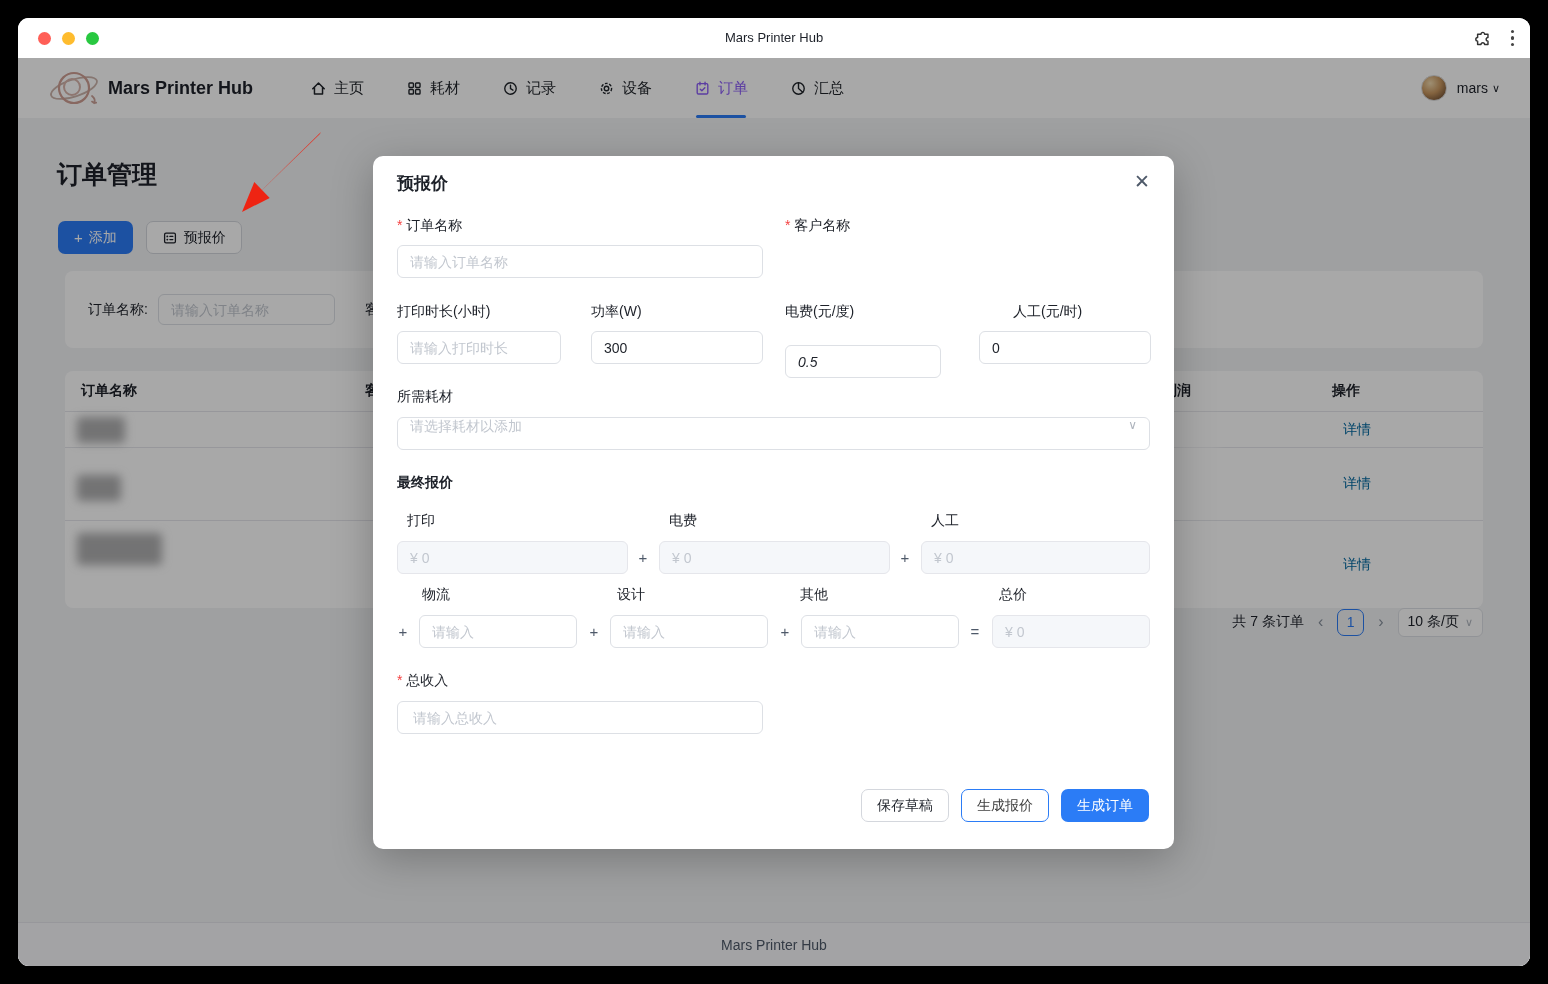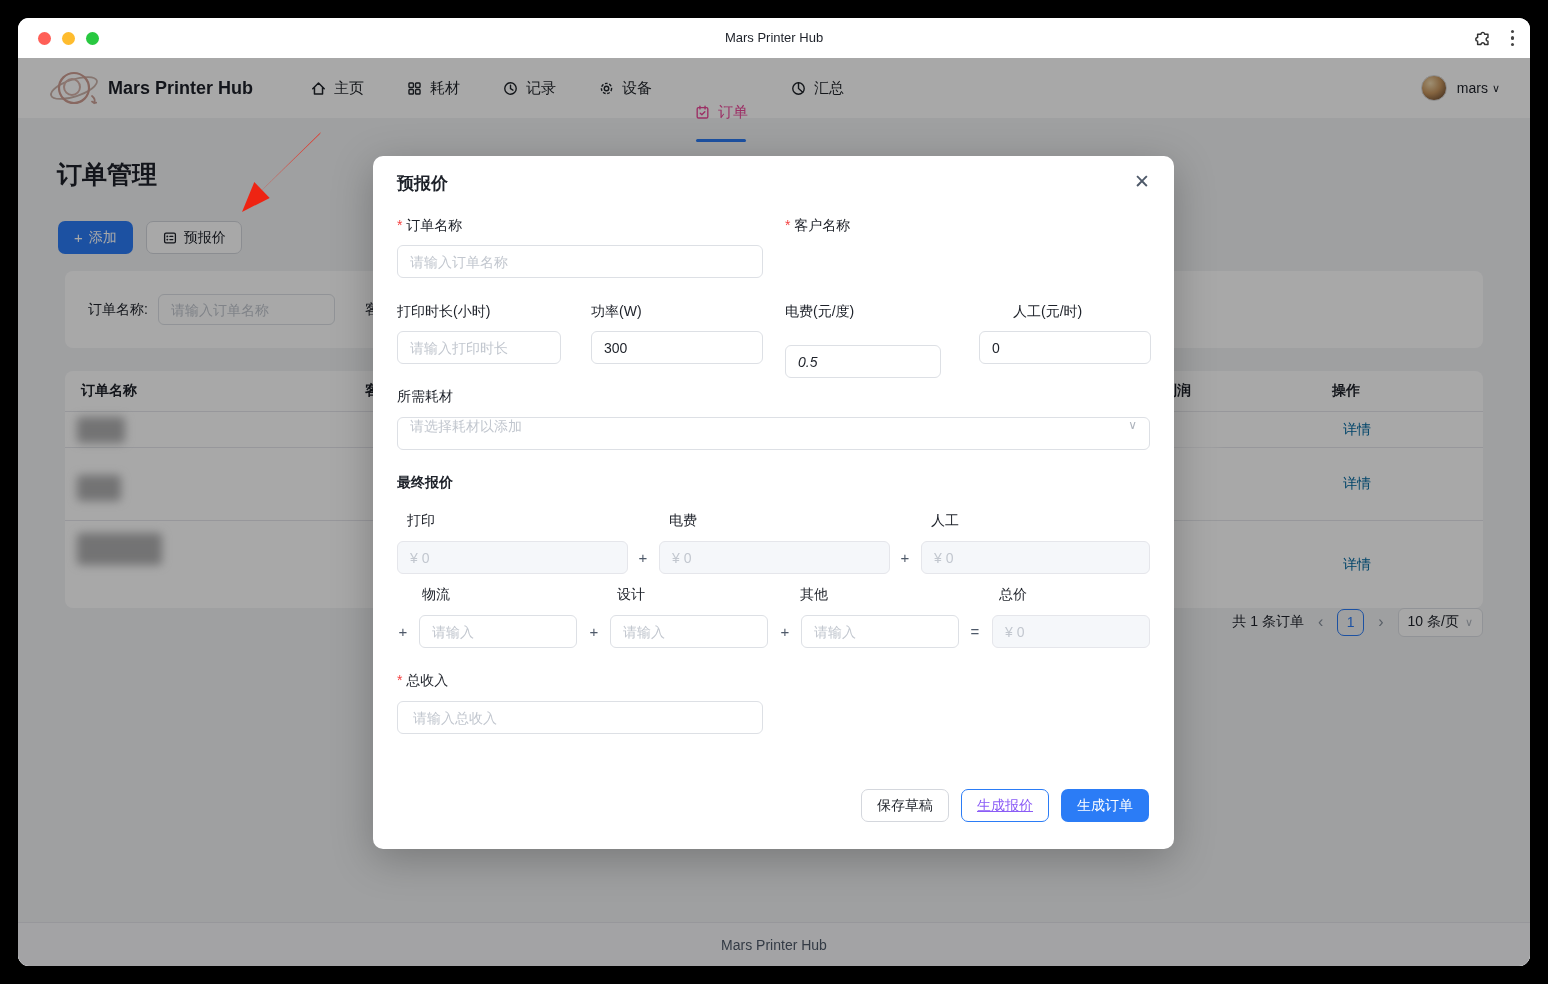--- a/index.html
+++ b/index.html
@@ -16,21 +16,21 @@
   .dots { display:flex; flex-direction:column; gap:3px; }
   .dots i { width:3.5px; height:3.5px; border-radius:50%; background:#444; display:block; }
 
   
   .page { position:relative; width:1512px; height:908px; background:#f2f3f5; overflow:hidden; }
 
   .navbar { position:absolute; top:0; left:0; right:0; height:60px; background:#fff; display:flex; align-items:center; padding:0 30px; }
   .brand-text { font-size:18px; font-weight:700; color:#1d2129; margin-left:8px; }
   .nav-items { display:flex; height:60px; margin-left:36px; }
   .nav-item { position:relative; display:flex; align-items:center; gap:7px; height:60px; padding:0 21px; font-size:15px; color:#1f2329; cursor:pointer; }
-  .nav-item.active { color:#ec4899;margin-top:24px; }
+  .nav-item.active { color:#8b5cf6; }
   .nav-item.active::after { content:""; position:absolute; left:50%; transform:translateX(-50%); bottom:0; width:50px; height:3px; background:#2b7cf6; border-radius:2px; }
   .nav-spacer { flex:1; }
   .avatar { width:26px; height:26px; border-radius:50%; background:radial-gradient(circle at 35% 30%, #f0d9ae, #c89760 45%, #7d5a3a 80%, #4e5b55); border:1px solid #d8d8d8; }
   .user-name { margin-left:10px; font-size:14px; color:#1d2129; display:flex; align-items:center; gap:4px; cursor:pointer; }
   .caret { font-size:11px; color:#1d2129; }
 
   .page-title { position:absolute; left:39px; top:100px; font-size:25px; font-weight:700; color:#1d2129; }
 
   .toolbar { position:absolute; left:40px; top:163px; display:flex; gap:13px; }
   .btn { display:inline-flex; align-items:center; justify-content:center; gap:6px; height:33px; padding:0 15px; border-radius:7px; font-size:14px; cursor:pointer; border:1px solid transparent; background:#fff; }
@@ -76,21 +76,21 @@
   .m-label { font-size:14px; color:#1d2129; white-space:nowrap; }
   .req::before { content:"* "; color:#f53f3f; }
   .m-input { height:33px; position:absolute; }
   .m-input.filled { color:#1d2129; }
   .m-input.disabled { background:#f5f7fa; border-color:#e5e6eb; color:#c2c7cf; }
   .op { font-size:15px; color:#4e5969; width:16px; text-align:center; }
   .m-select { left:24px; top:261px; width:753px; height:33px; border:1px solid #dde0e5; border-radius:6px; display:flex; padding:0 12px; font-size:14px; color:#c2c7cf; cursor:pointer; }
   .m-select .chev { position:absolute; right:12px; color:#aeb4bd; font-size:12px; }
   .m-btns { left:0; right:25px; top:633px; height:33px; display:flex; justify-content:flex-end; gap:12px; }
   .m-btns .btn { position:static; height:33px; }
-  .btn-outline-primary { border-color:#2b7cf6; color:#8b5cf6;text-decoration:underline; }
+  .btn-outline-primary { border-color:#2b7cf6; color:#404040; }
   .icon { display:inline-flex; }
 </style>
 </head>
 <body>
 
 <div class="window">
 
   <div class="titlebar">
     <div class="traffic">
       <i class="tl-red"></i>
@@ -247,21 +247,21 @@
       </div>
       <div class="redact redact-dark" style="left:12px;top:46px;width:48px;height:26px"></div>
       <div class="redact redact-dark" style="left:12px;top:104px;width:44px;height:26px"></div>
       <div class="redact redact-dark" style="left:12px;top:162px;width:85px;height:32px"></div>
       <div class="redact redact-light" style="left:1108px;top:45px;width:46px;height:32px"></div>
       <div class="redact redact-light" style="left:1108px;top:99px;width:46px;height:38px"></div>
       <div class="redact redact-light" style="left:1108px;top:155px;width:46px;height:70px"></div>
     </div>
 
     <div class="pagination">
-      <span>共 1 条订单</span>
+      <span>共 7 条订单</span>
       <span class="pg-arrow">‹</span>
       <span class="pg-num">1</span>
       <span class="pg-arrow">›</span>
       <span class="pg-size">
         <span>10 条/页</span>
         <span class="caret">∨</span>
       </span>
     </div>
 
     <div class="footer">Mars Printer Hub</div>

